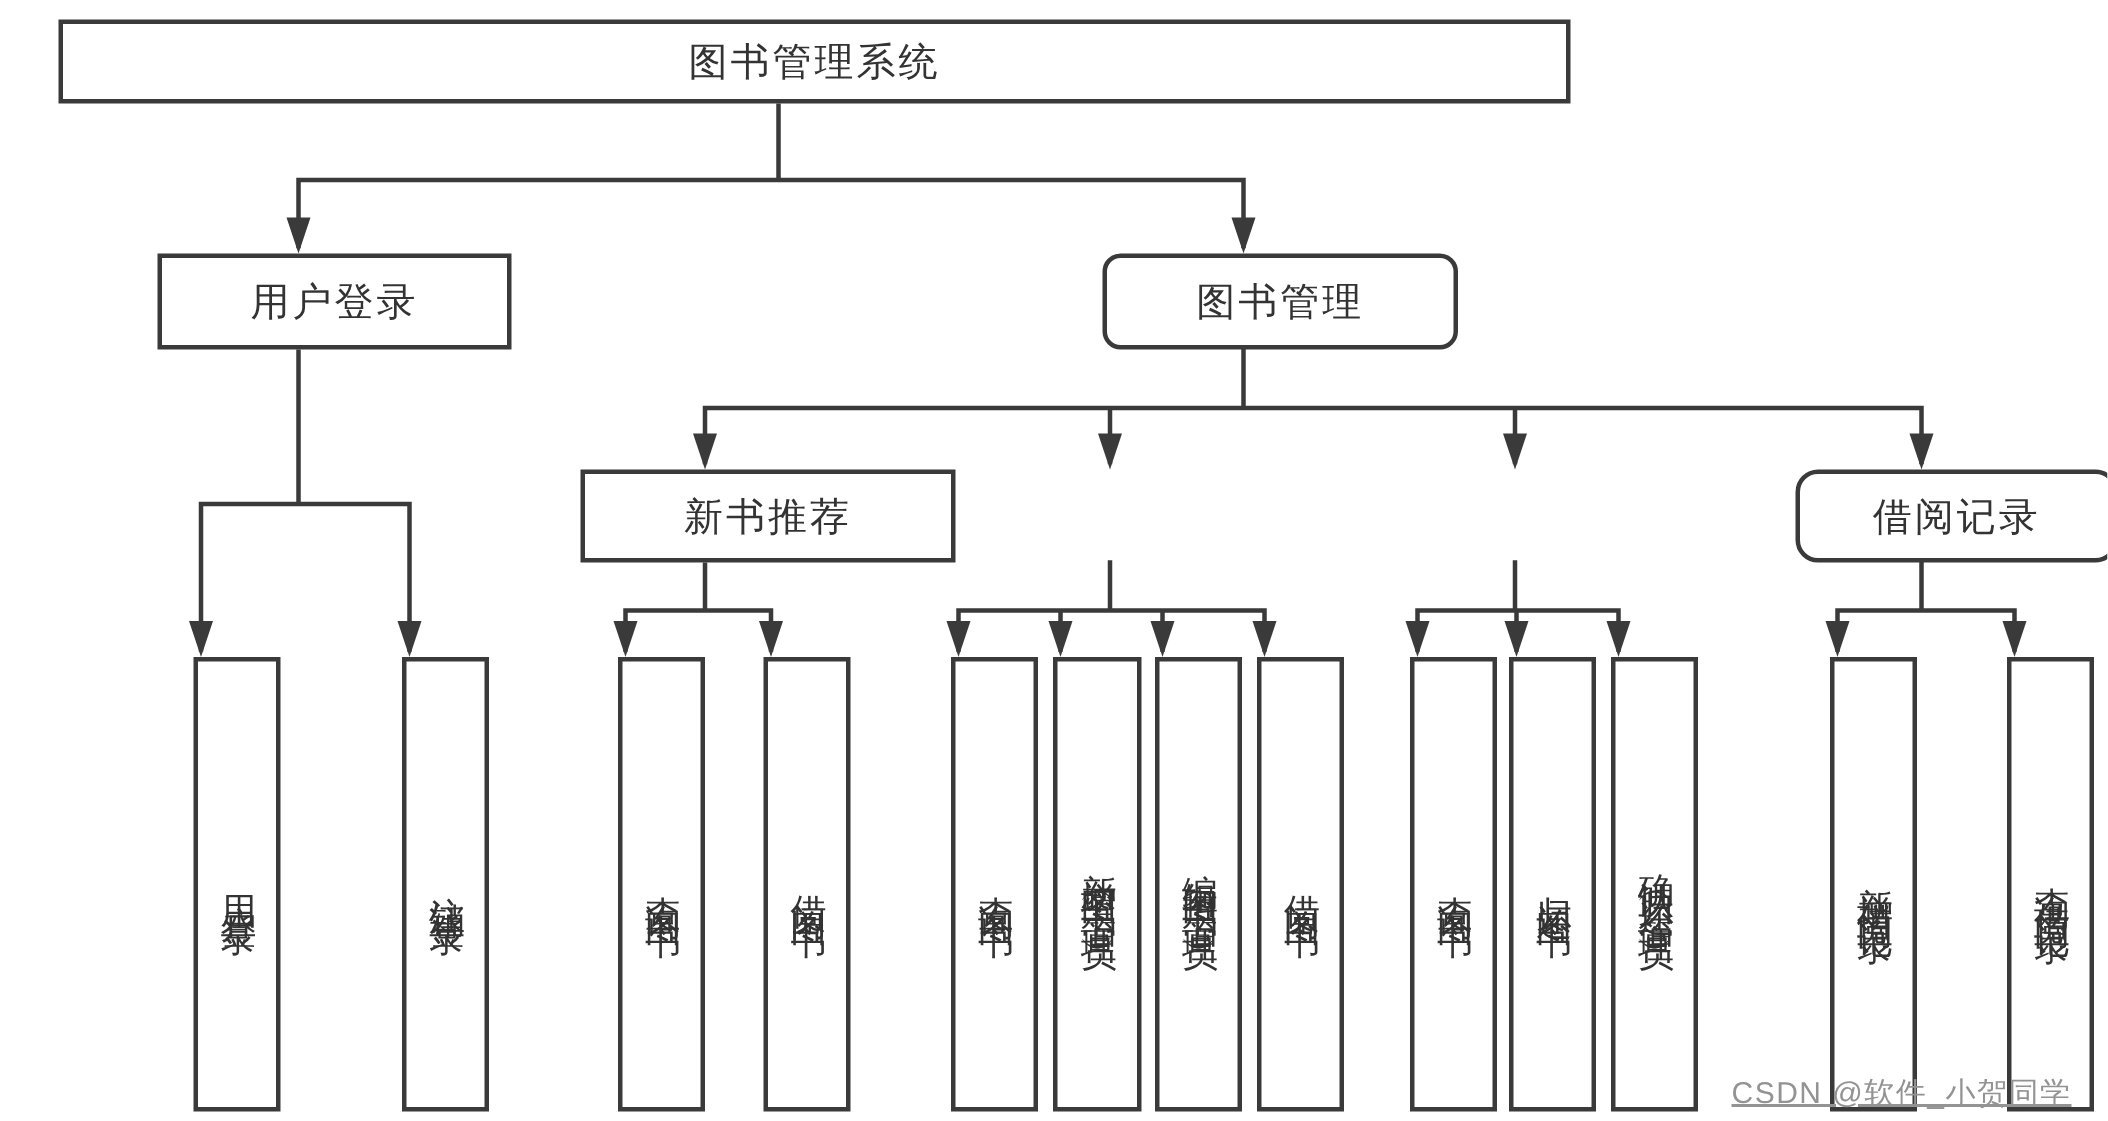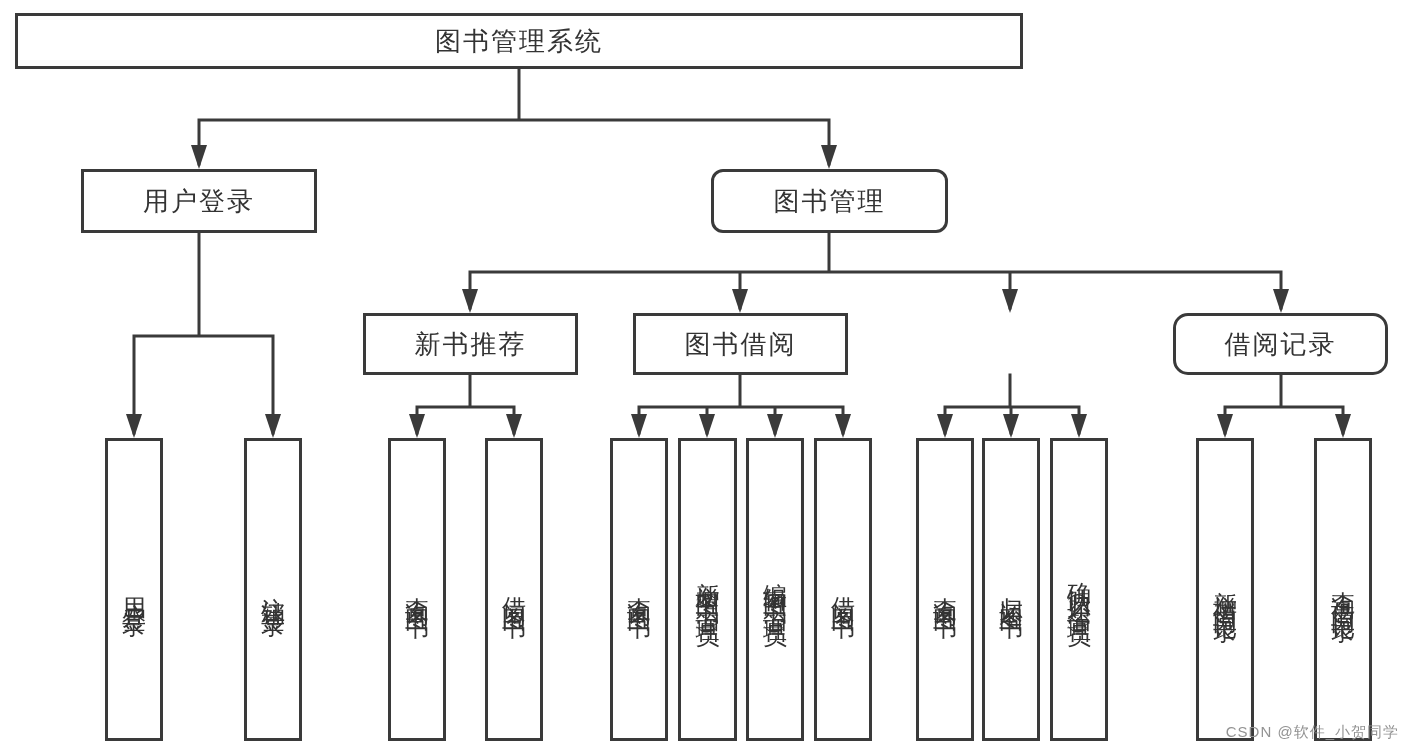--- a/index.html
+++ b/index.html
@@ -35,43 +35,45 @@
   }
   .box {
     position: absolute;
     background: #ffffff;
     border: 3px solid var(--line, #3a3a3a);
     box-sizing: border-box;
     display: flex;
     align-items: center;
     justify-content: center;
     text-align: center;
+    margin-left: 24px;
   }
   .box.h span {
     font-size: 26px;
     letter-spacing: 2px;
     white-space: nowrap;
   }
   .box.v span {
     writing-mode: vertical-rl;
     text-orientation: mixed;
     font-size: 24px;
     letter-spacing: 6px;
     line-height: 1;
     max-height: 284px;
   }
   .watermark {
     position: absolute;
-    right: 6px;
+    right: 24px;
     bottom: 5px;
-    font-size: 15px;
+    font-size: 20px;
     letter-spacing: 1px;
     color: var(--watermark, #939393);
     z-index: 5;
     white-space: nowrap;
+    text-decoration: underline;
   }
 </style>
 </head>
 <body>
 
 <div class="stage">
 
   <svg class="connectors" viewBox="0 0 1405 747" xmlns="http://www.w3.org/2000/svg">
     <g>
       <path d="M519 69 V120 M199 120 H829 M199 120 V164 M829 120 V164"></path>
@@ -119,25 +121,22 @@
     <span>图书管理系统</span>
   </div>
 
   <div class="box h" style="left:81px; top:169px; width:236px; height:64px;">
     <span>用户登录</span>
   </div>
   <div class="box h" style="left:711px; top:169px; width:237px; height:64px;border-radius:12px;">
     <span>图书管理</span>
   </div>
 
-  <div class="box h" style="left:363px; top:313px; width:215px; height:62px;">
+  <div class="box h" style="left:363px; top:313px; width:250px; height:62px;">
     <span>新书推荐</span>
-  </div>
-  <div class="box h" style="left:633px; top:313px; width:215px; height:62px;">
-    <span>图书借阅</span>
   </div>
   <div class="box h" style="left:1173px; top:313px; width:215px; height:62px;border-radius:15px;">
     <span>借阅记录</span>
   </div>
 
   <div class="box v" style="left:105px; top:438px; width:58px; height:303px;">
     <span>用户登录</span>
   </div>
   <div class="box v" style="left:244px; top:438px; width:58px; height:303px;">
     <span>注销登录</span>

